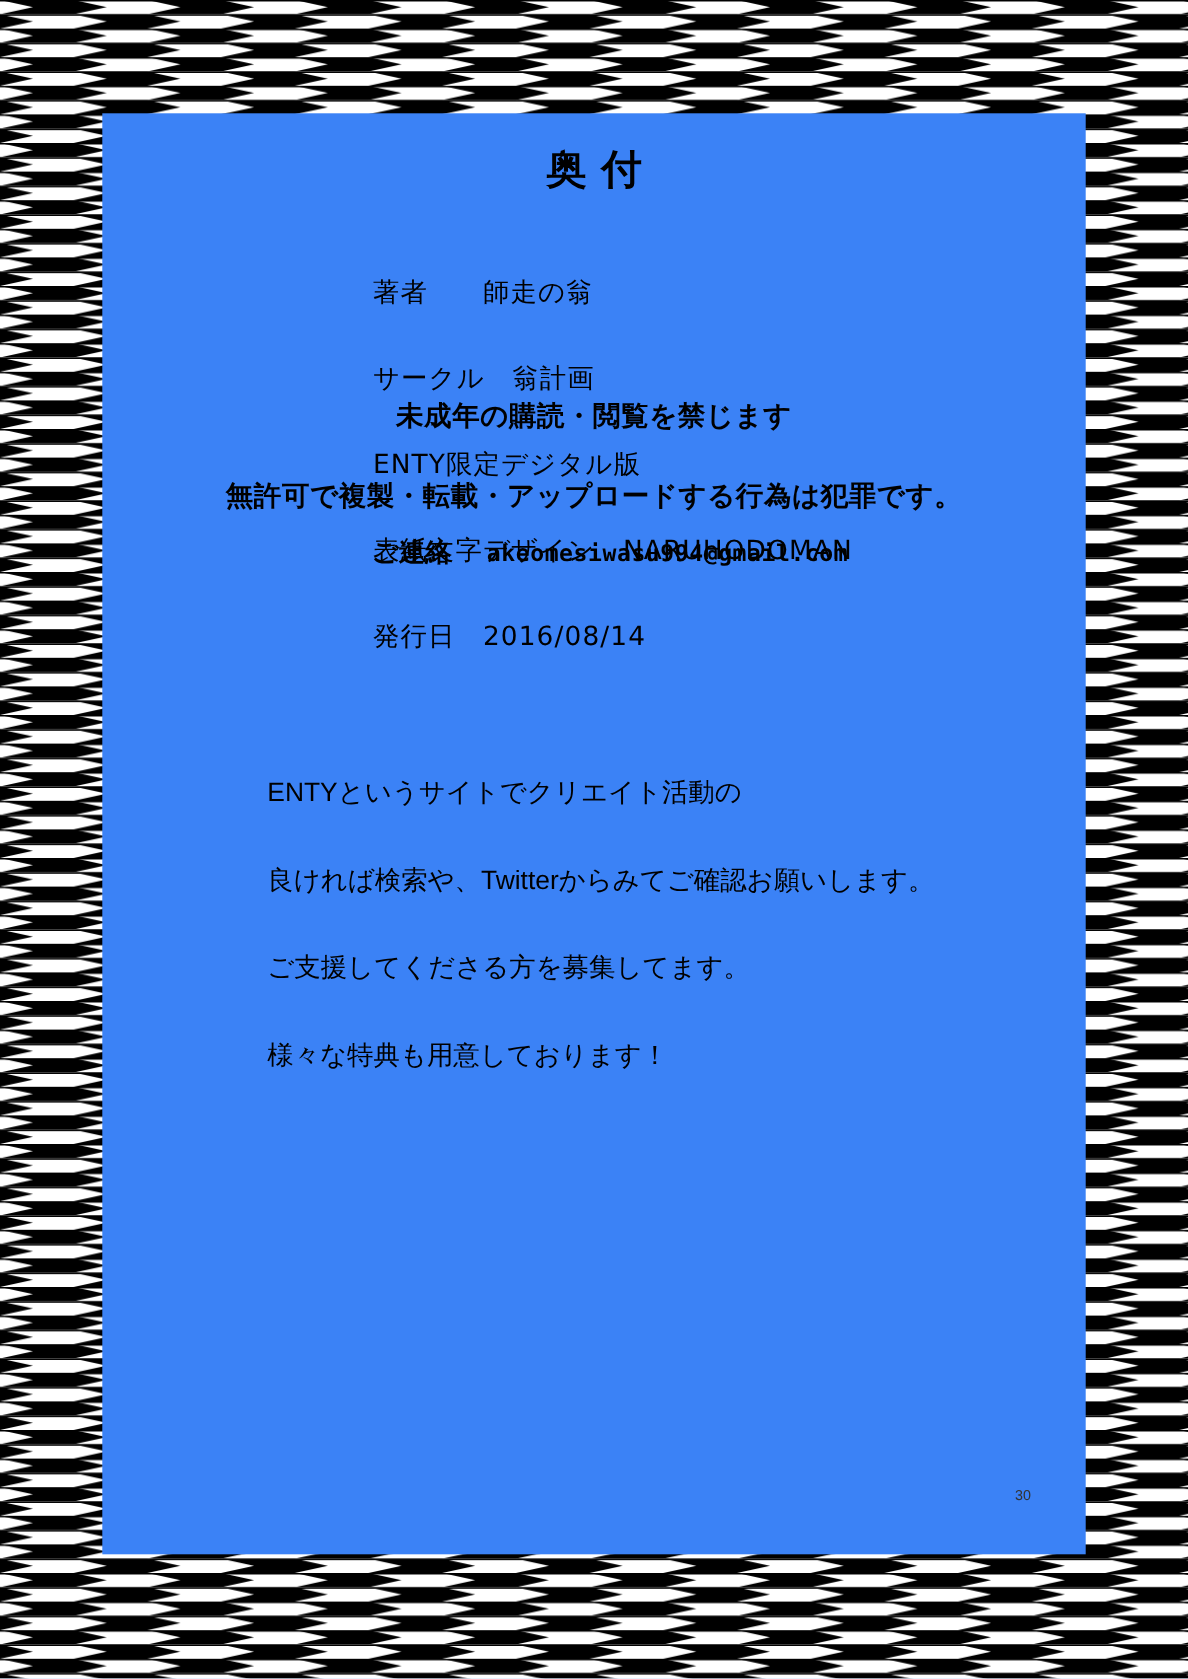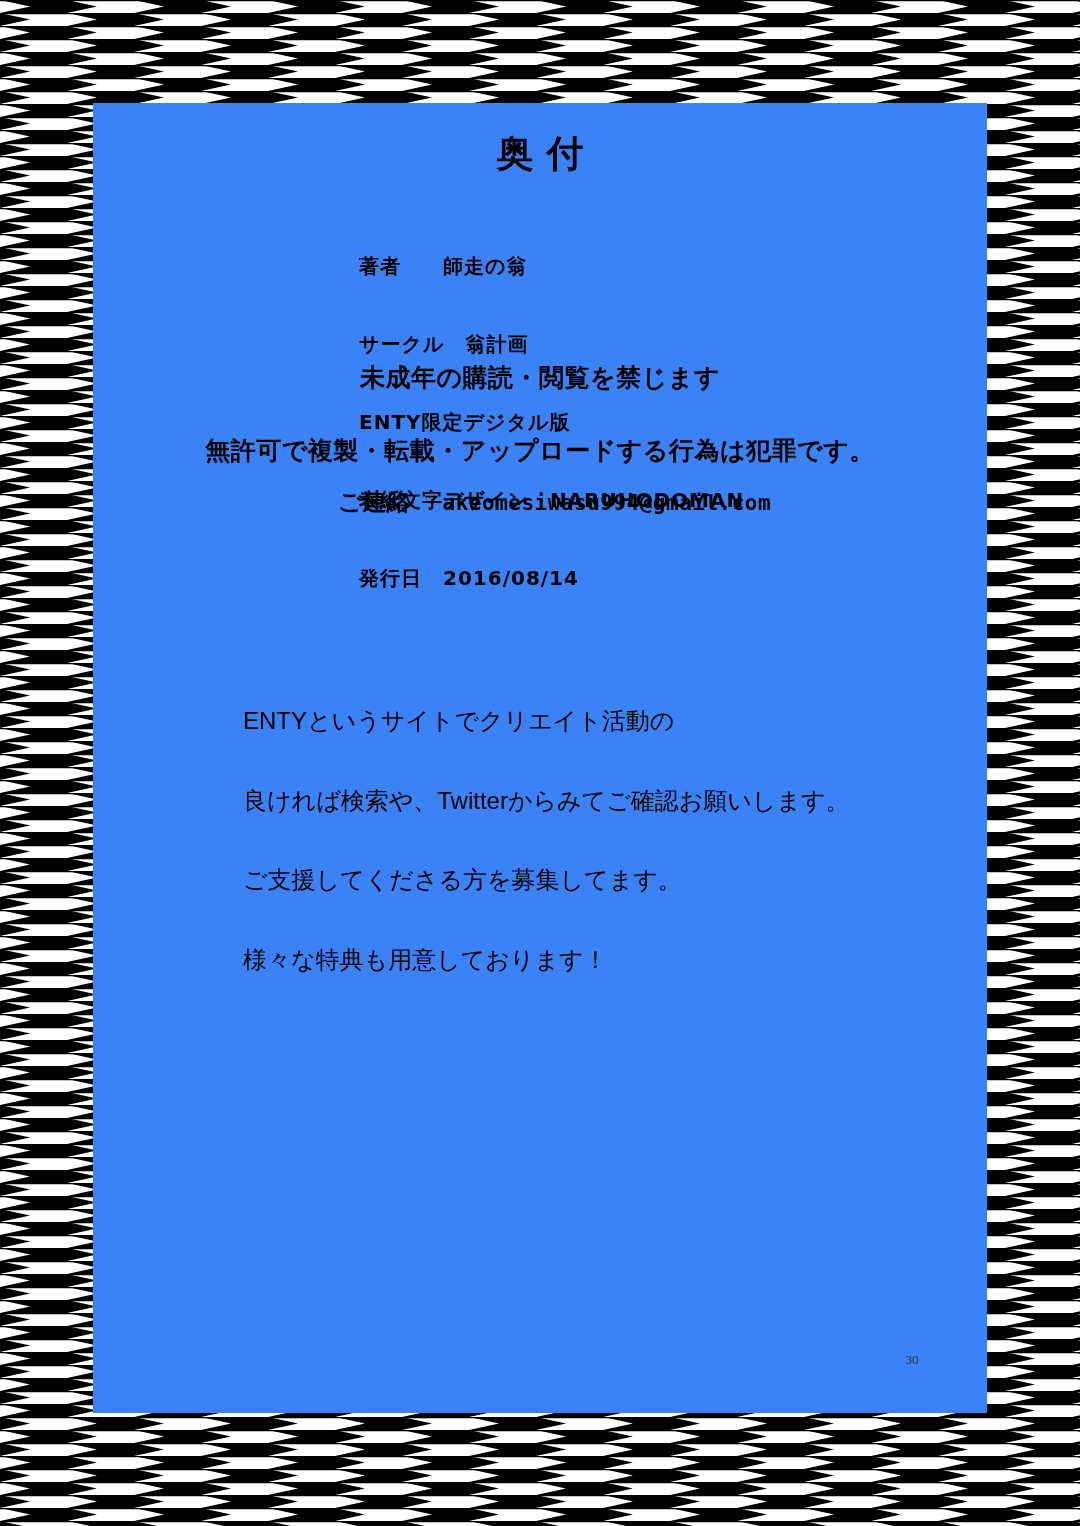--- a/index.html
+++ b/index.html
@@ -38,25 +38,25 @@
     margin: 0;
     text-align: center;
     font-size: 37px;
     font-weight: 700;
     letter-spacing: 13px;
     text-indent: 13px; 
     font-family: "DejaVu Sans", "Liberation Sans", sans-serif;
   }
   .info-block {
     position: absolute;
-    left: 266px;
+    left: 246px;
     top: 98px;
-    font-size: 20px;
+    font-size: 24px;
     line-height: 26px;
-    font-weight: 700;
+    font-weight: 400;
     letter-spacing: 1px;
     white-space: pre;
     font-family: "DejaVu Sans", "Liberation Sans", sans-serif;
   }
   .warn {
     position: absolute;
     left: 0;
     width: 100%;
     text-align: center;
     font-weight: 700;
@@ -87,27 +87,27 @@
     top: 552px;
     font-size: 24px;
     line-height: 26.5px;
     font-weight: 400;
     letter-spacing: 0px;
     white-space: pre;
     font-family: "Liberation Sans", sans-serif;
   }
   .page-number {
     position: absolute;
-    left: 804px;
+    left: 822px;
     top: 1249px;
     width: 30px;
     text-align: center;
     font-size: 13px;
     color: #333333;
-    font-family: Liberation Serif, serif;
+    font-family: Liberation Sans, sans-serif;
   }
 </style>
 </head>
 <body>
 
 <svg class="bg-pattern" width="1080" height="1526" viewBox="0 0 1080 1526" xmlns="http://www.w3.org/2000/svg">
   <defs>
     <pattern id="yagasuri" width="134" height="26" patternUnits="userSpaceOnUse">
       <rect width="134" height="26" fill="#ffffff"></rect>
 

